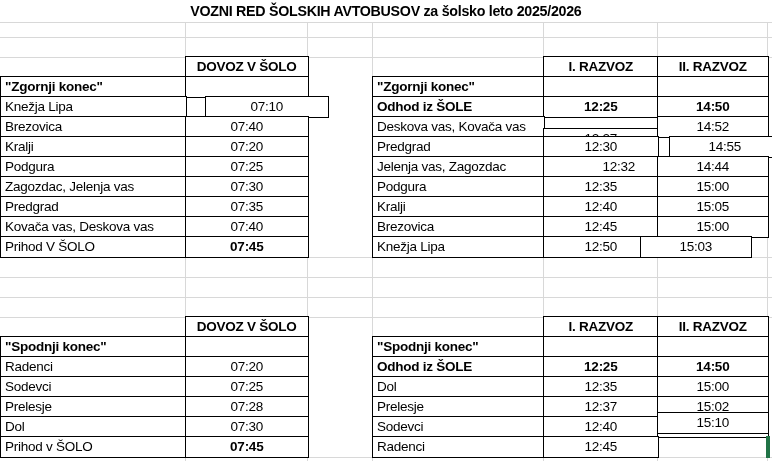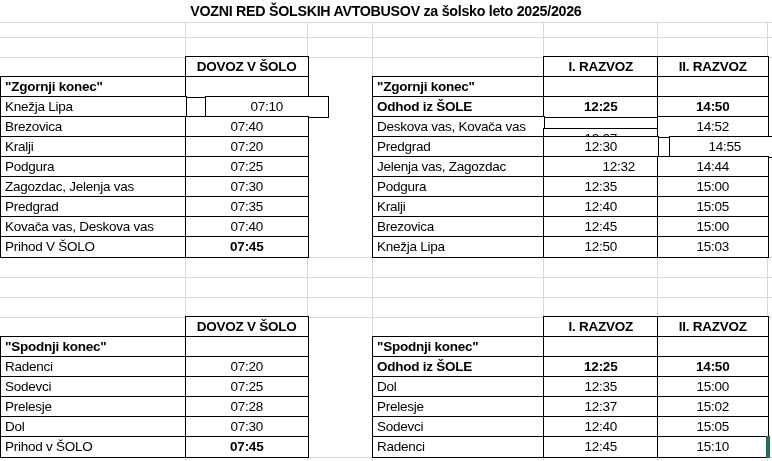--- a/index.html
+++ b/index.html
@@ -108,21 +108,21 @@
       <div class="cell time" style="left: 543px; top: 176px; width: 115.5px;">12:35</div>
       <div class="cell time" style="left: 657px; top: 176px; width: 111.5px;">15:00</div>
       <div class="cell label" style="left: 372px; top: 196px; width: 172.5px;">Kralji</div>
       <div class="cell time" style="left: 543px; top: 196px; width: 115.5px;">12:40</div>
       <div class="cell time" style="left: 657px; top: 196px; width: 111.5px;">15:05</div>
       <div class="cell label" style="left: 372px; top: 216px; width: 172.5px;">Brezovica</div>
       <div class="cell time" style="left: 543px; top: 216px; width: 115.5px;">12:45</div>
       <div class="cell time" style="left: 657px; top: 216px; width: 111.5px;">15:00</div>
       <div class="cell label" style="left: 372px; top: 236px; width: 172.5px;">Knežja Lipa</div>
       <div class="cell time" style="left: 543px; top: 236px; width: 115.5px;">12:50</div>
-      <div class="cell time" style="left: 657px; top: 236px; width: 111.5px;">15:03</div>
+      <div class="cell time" style="left: 640px; top: 236px; width: 111.5px;">15:03</div>
       <div class="cell hdr" style="left: 185px; top: 316px; width: 123.5px;">DOVOZ V ŠOLO</div>
       <div class="cell label b" style="left: 0px; top: 336px; width: 186.5px;">"Spodnji konec"</div>
       <div class="cell time" style="left: 185px; top: 336px; width: 123.5px;"></div>
       <div class="cell label" style="left: 0px; top: 356px; width: 186.5px;">Radenci</div>
       <div class="cell time" style="left: 185px; top: 356px; width: 123.5px;">07:20</div>
       <div class="cell label" style="left: 0px; top: 376px; width: 186.5px;">Sodevci</div>
       <div class="cell time" style="left: 185px; top: 376px; width: 123.5px;">07:25</div>
       <div class="cell label" style="left: 0px; top: 396px; width: 186.5px;">Prelesje</div>
       <div class="cell time" style="left: 185px; top: 396px; width: 123.5px;">07:28</div>
       <div class="cell label" style="left: 0px; top: 416px; width: 186.5px;">Dol</div>
@@ -141,16 +141,16 @@
       <div class="cell time" style="left: 543px; top: 376px; width: 115.5px;">12:35</div>
       <div class="cell time" style="left: 657px; top: 376px; width: 111.5px;">15:00</div>
       <div class="cell label" style="left: 372px; top: 396px; width: 172.5px;">Prelesje</div>
       <div class="cell time" style="left: 543px; top: 396px; width: 115.5px;">12:37</div>
       <div class="cell time" style="left: 657px; top: 396px; width: 111.5px;">15:02</div>
       <div class="cell label" style="left: 372px; top: 416px; width: 172.5px;">Sodevci</div>
       <div class="cell time" style="left: 543px; top: 416px; width: 115.5px;">12:40</div>
       <div class="cell time" style="left: 657px; top: 416px; width: 111.5px;">15:05</div>
       <div class="cell label" style="left: 372px; top: 436px; width: 172.5px;">Radenci</div>
       <div class="cell time" style="left: 543px; top: 436px; width: 115.5px;">12:45</div>
-      <div class="cell time" style="left: 657px; top: 436px; width: 111.5px;">15:10</div>
+      <div class="cell time" style="left: 657px; top: 412px; width: 111.5px;">15:10</div>
     </div>
   <div class="sel" id="selmark" style="left: 766px; top: 436px; background: rgb(33, 115, 70);"></div>
 </div>
 
 </body></html>

